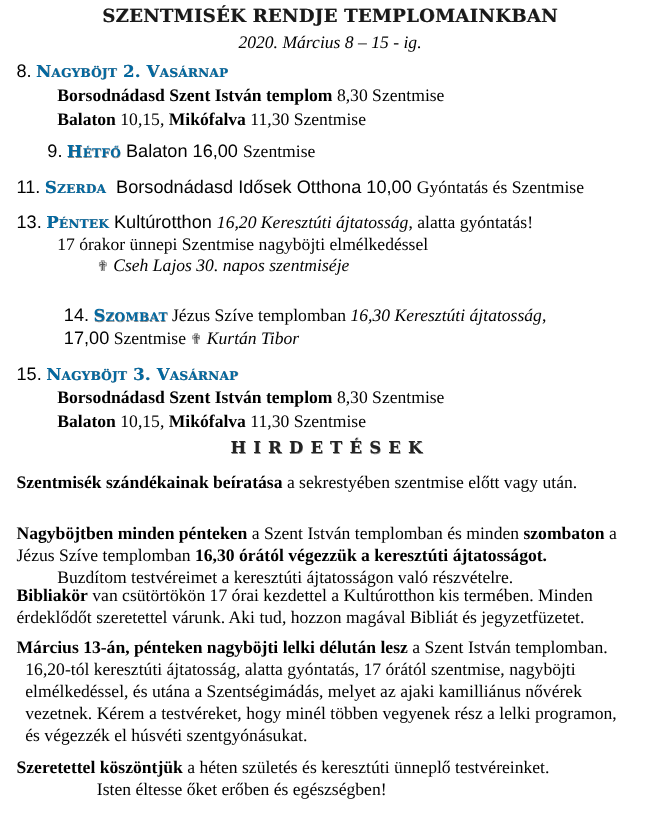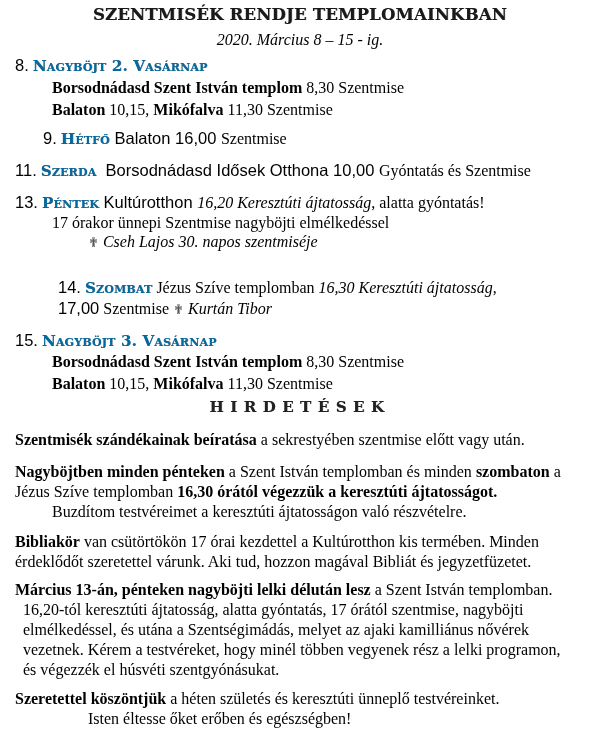--- a/index.html
+++ b/index.html
@@ -90,21 +90,21 @@
   <div class="line" style="left:52px; top:374px;">
     <span class="b">Balaton</span><span> 10,15, </span><span class="b">Mikófalva</span><span> 11,30 Szentmise</span>
   </div>
 
   <div class="hird">HIRDETÉSEK</div>
 
   <div class="para" style="top:430px;">
     <span class="b">Szentmisék szándékainak beíratása</span><span> a sekrestyében szentmise előtt vagy után.</span>
   </div>
 
-  <div class="para" style="top:462px;">
+  <div class="para" style="top:476px;">
     <div style="white-space:nowrap;"><span class="b">Nagyböjtben minden pénteken</span><span> a Szent István templomban és minden </span><span class="b">szombaton</span><span> a</span></div>
     <div style="white-space:nowrap;"><span>Jézus Szíve templomban </span><span class="b">16,30 órától végezzük a keresztúti ájtatosságot.</span></div>
     <div style="white-space:nowrap; padding-left:37px;font-family:Liberation Serif, serif;">Buzdítom testvéreimet a keresztúti ájtatosságon való részvételre.</div>
   </div>
 
   <div class="para" style="top:532px;">
     <div style="white-space:nowrap;"><span class="b">Bibliakör</span><span> van csütörtökön 17 órai kezdettel a Kultúrotthon kis termében. Minden</span></div>
     <div style="white-space:nowrap;">érdeklődőt szeretettel várunk. Aki tud, hozzon magával Bibliát és jegyzetfüzetet.</div>
   </div>
 

